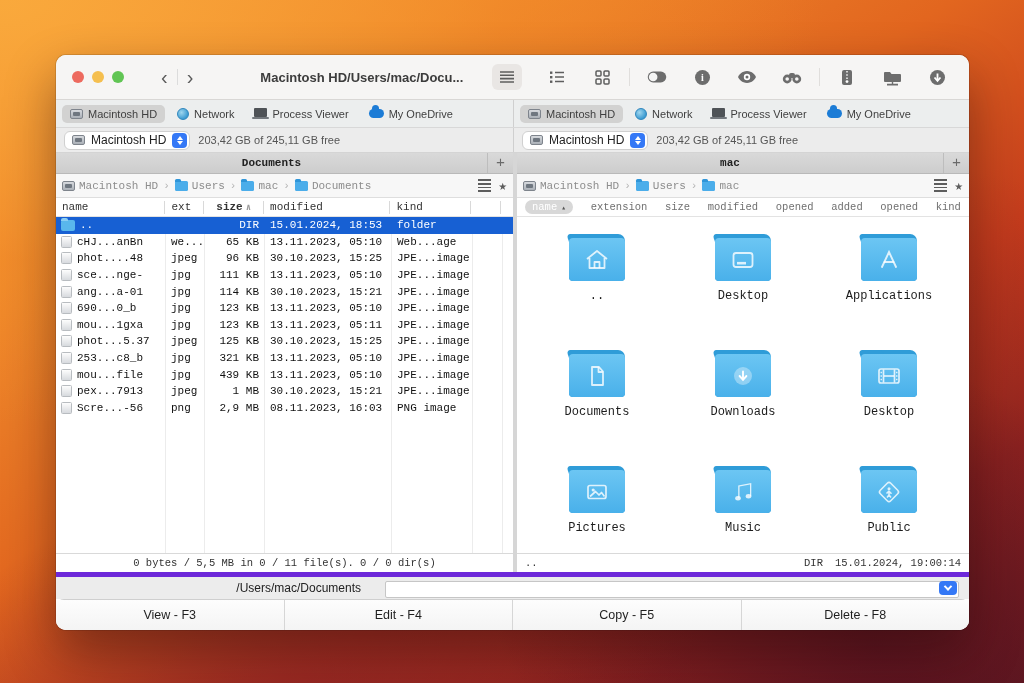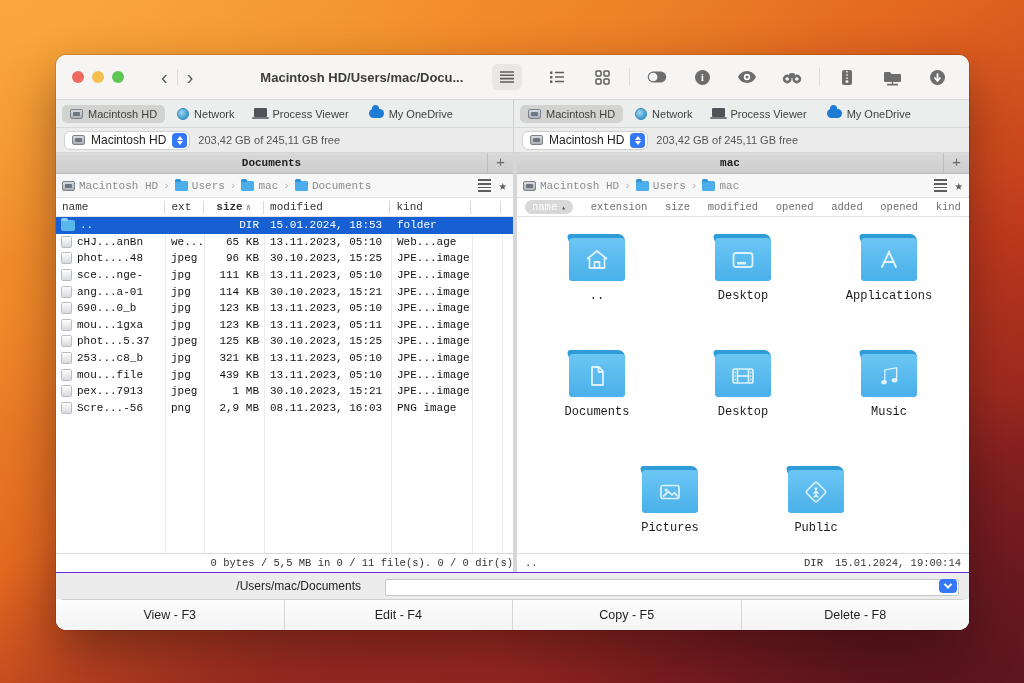--- a/index.html
+++ b/index.html
@@ -120,26 +120,26 @@
   .glabel { font-size:12px; color:#1c1c1c; margin-top:8px; }
 
   .folder { width:56px; height:42px; position:relative; margin-top:8px; }
   .folder .back { position:absolute; inset:0; top:-5px; background:#2f9cd8; border-radius:4px 7px 4px 4px; }
   .folder .back::before { content:""; position:absolute; top:0; left:0; width:24px; height:8px; background:#2f9cd8; border-radius:4px 4px 0 0; transform:skewX(18deg); transform-origin:bottom left; }
   .folder .front { position:absolute; left:0; right:0; top:-1px; bottom:0; background:linear-gradient(#6cc6f3,#49b0ea); border-radius:4px; display:flex; align-items:center; justify-content:center; }
   .folder svg { display:block; }
 
   
   .statusrow { height:19px; background:#fff; border-top:1px solid #d9d9d9; font-size:10.5px; color:#333; display:flex; align-items:center; flex:none; }
-  .statusrow.left { justify-content:flex-end; }
+  .statusrow.left { justify-content:center; }
   .statusrow.right { justify-content:space-between; padding:0 8px; }
   .stat-right-grp { display:flex; gap:12px; }
 
   
-  .cmdrow { height:27px; background:#ececec; border-top:1px solid #6d28d9; display:flex; align-items:center; padding:0 10px; flex:none; gap:24px; }
+  .cmdrow { height:27px; background:#ececec; border-top:5px solid #6d28d9; display:flex; align-items:center; padding:0 10px; flex:none; gap:24px; }
   .cmdlabel { width:295px; text-align:right; font-size:12px; color:#222; white-space:nowrap; }
   .cmdwrap { flex:1; position:relative; height:17px; }
   .cmdinput { width:100%; height:17px; border:1px solid #c6c6c6; border-radius:2px; background:#fff; font-size:11px; padding:0 24px 0 5px; outline:none; font-family:"Liberation Sans", sans-serif; }
   .cmdbtn { position:absolute; right:2px; top:1.5px; width:18px; height:14px; background:#3478f6; border-radius:4px; display:flex; align-items:center; justify-content:center; cursor:default; }
   .cmdbtn i { width:6px; height:6px; border-right:2px solid #fff; border-bottom:2px solid #fff; transform:rotate(45deg) translate(-1px,-1px); }
 
   
   .fnbar { height:31px; background:#fafafa; border-top:1px solid #cfcfcf; display:flex; flex:none;border-radius:8px; }
   .fnbtn { flex:1; display:flex; align-items:center; justify-content:center; font-size:12.5px; color:#1f1f1f; border-right:1px solid #d6d6d6; cursor:default; background:linear-gradient(#fdfdfd,#f4f4f4); }
   .fnbtn:last-child { border-right:none; }
@@ -632,20 +632,35 @@
                     <g fill="none" stroke="rgba(255,255,255,.8)" stroke-width="1.8" stroke-linejoin="round">
                       <path d="M8 3 H15 L19 7.5 V21 H8 Z"></path>
                       <path d="M14.5 3.3 V8 H18.7"></path>
                     </g>
                   </svg>
             </div>
               </div>
             <div class="glabel">Documents</div>
           </div>
 
+          <div class="gitem">
+            <div class="folder">
+                <div class="back"></div>
+                <div class="front">
+              <svg width="26" height="24" viewBox="0 0 26 24">
+                    <circle cx="13" cy="12" r="9" fill="rgba(255,255,255,.35)"></circle>
+                    <g stroke="#fff" stroke-width="1.9" fill="none" stroke-linecap="round">
+                      <line x1="13" y1="7.5" x2="13" y2="15"></line>
+                      <polyline points="9.6,12 13,15.8 16.4,12"></polyline>
+                    </g>
+                  </svg>
+            </div>
+              </div>
+            <div class="glabel">Downloads</div>
+          </div>
 
           <div class="gitem">
             <div class="folder">
                 <div class="back"></div>
                 <div class="front">
               <svg width="28" height="24" viewBox="0 0 28 24">
                     <g fill="none" stroke="rgba(255,255,255,.8)" stroke-width="1.7">
                       <rect x="4" y="5" width="20" height="14" rx="2"></rect>
                       <line x1="8.5" y1="5.5" x2="8.5" y2="18.5"></line>
                       <line x1="19.5" y1="5.5" x2="19.5" y2="18.5"></line>
@@ -663,45 +678,45 @@
             </div>
               </div>
             <div class="glabel">Desktop</div>
           </div>
 
           <div class="gitem">
             <div class="folder">
                 <div class="back"></div>
                 <div class="front">
               <svg width="26" height="24" viewBox="0 0 26 24">
+                    <g fill="none" stroke="rgba(255,255,255,.8)" stroke-width="1.7">
+                      <rect x="4" y="5.5" width="18" height="13" rx="2"></rect>
+                      <circle cx="9.2" cy="10" r="1.6" fill="rgba(255,255,255,.8)" stroke="none"></circle>
+                      <path d="M6 16.5 L11.5 11.5 L15 15 L17.5 12.5 L20.5 16.5" stroke-linejoin="round"></path>
+                    </g>
+                  </svg>
+            </div>
+              </div>
+            <div class="glabel">Pictures</div>
+          </div>
+
+          <div class="gitem">
+            <div class="folder">
+                <div class="back"></div>
+                <div class="front">
+              <svg width="26" height="24" viewBox="0 0 26 24">
                     <g fill="rgba(255,255,255,.8)">
                       <ellipse cx="8" cy="18.3" rx="2.8" ry="2.2"></ellipse>
                       <ellipse cx="18.5" cy="16.3" rx="2.8" ry="2.2"></ellipse>
                       <path d="M9.5 18.3 V6.5 L20 4.5 V16.3 H21.3 V3 L8.2 5.4 V18.3 Z"></path>
                     </g>
                   </svg>
             </div>
               </div>
             <div class="glabel">Music</div>
-          </div>
-
-          <div class="gitem">
-            <div class="folder">
-                <div class="back"></div>
-                <div class="front">
-              <svg width="26" height="24" viewBox="0 0 26 24">
-                    <g fill="none" stroke="rgba(255,255,255,.8)" stroke-width="1.7">
-                      <rect x="4" y="5.5" width="18" height="13" rx="2"></rect>
-                      <circle cx="9.2" cy="10" r="1.6" fill="rgba(255,255,255,.8)" stroke="none"></circle>
-                      <path d="M6 16.5 L11.5 11.5 L15 15 L17.5 12.5 L20.5 16.5" stroke-linejoin="round"></path>
-                    </g>
-                  </svg>
-            </div>
-              </div>
-            <div class="glabel">Pictures</div>
           </div>
 
           <div class="gitem">
             <div class="folder">
                 <div class="back"></div>
                 <div class="front">
               <svg width="26" height="24" viewBox="0 0 26 24">
                     <g fill="none" stroke="rgba(255,255,255,.8)" stroke-width="1.6" stroke-linejoin="round">
                       <rect x="5.6" y="4.6" width="14.8" height="14.8" rx="2.5" transform="rotate(45 13 12)"></rect>
                       <circle cx="13" cy="8.8" r="1.5" fill="rgba(255,255,255,.8)" stroke="none"></circle>

